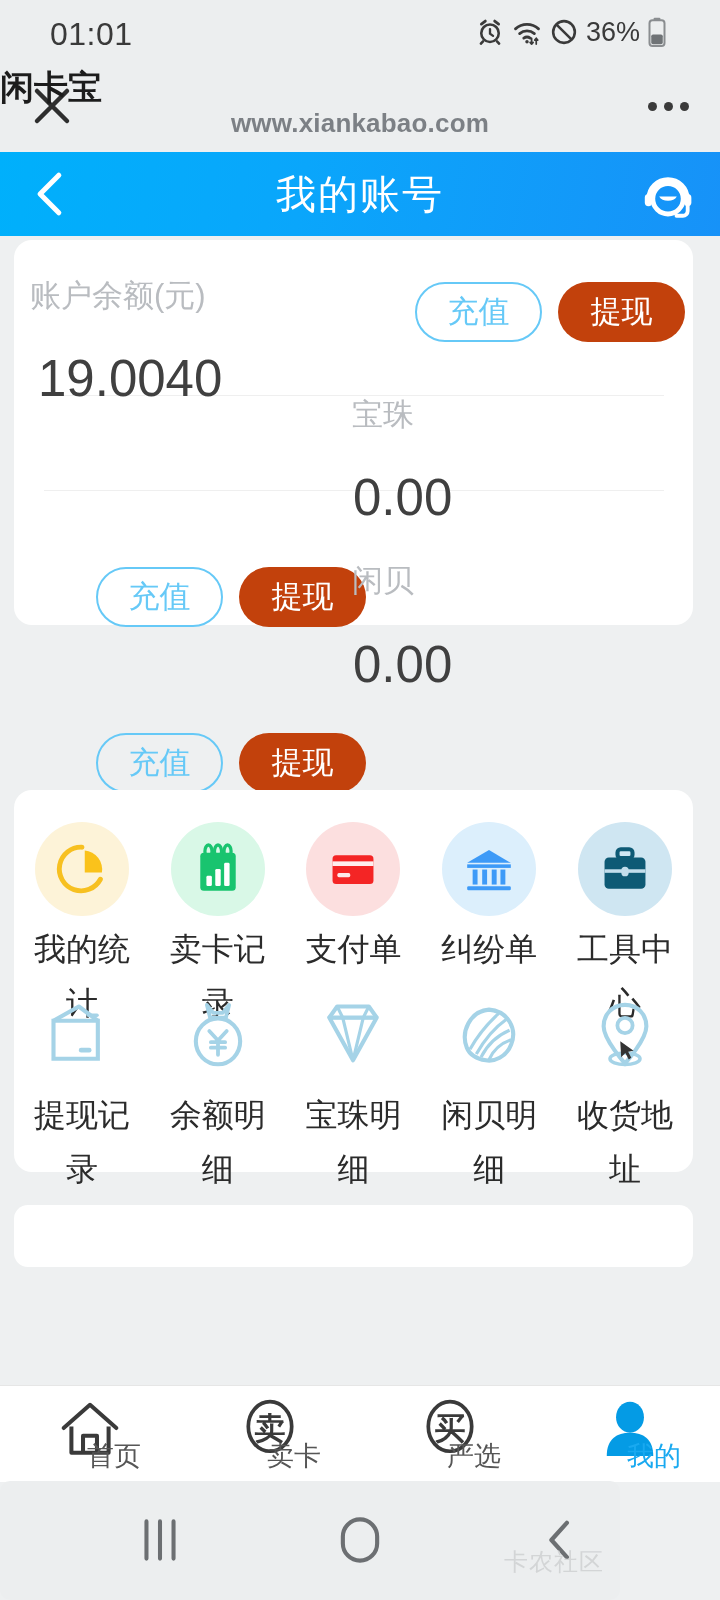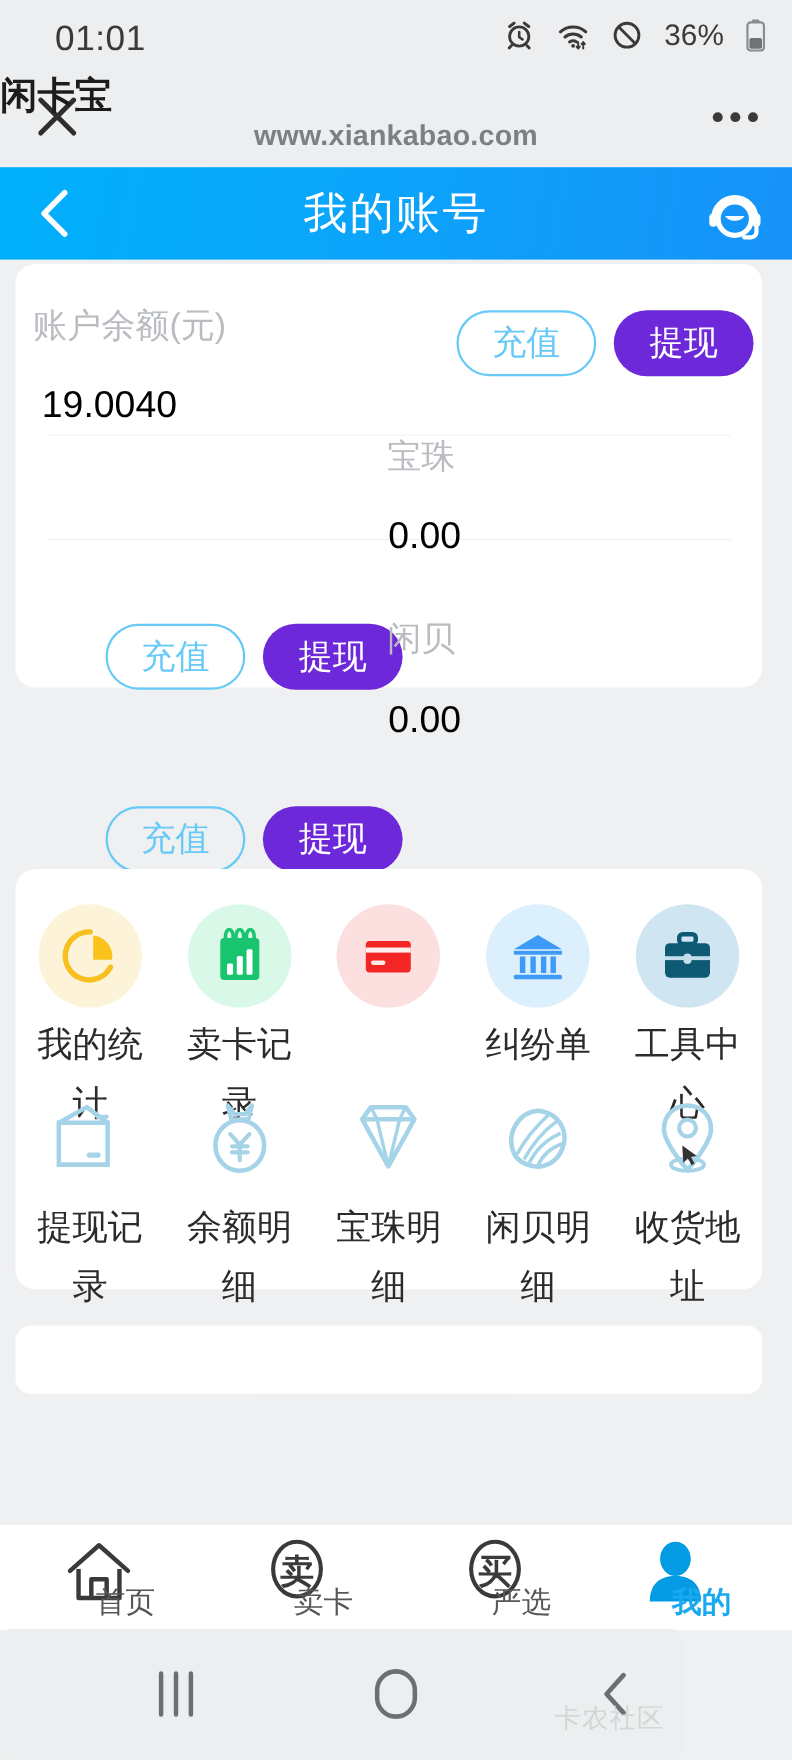--- a/index.html
+++ b/index.html
@@ -8,21 +8,21 @@
     background:#eef0f1;
     font-family:"Liberation Sans","DejaVu Sans",sans-serif;
     overflow:hidden;
     position:relative;
   }
   .page{position:absolute;inset:0;}
 
   
   .statusbar{position:absolute;left:0;top:0;width:720px;height:62px;background:#eceeef;}
   .sb-time{position:absolute;left:50px;top:16px;font-size:32px;color:#3a3a3a;letter-spacing:.5px;}
-  .sb-right{position:absolute;right:24px;top:16px;display:flex;align-items:center;gap:20px;height:32px;}
+  .sb-right{position:absolute;right:54px;top:16px;display:flex;align-items:center;gap:8px;height:32px;}
   .sb-right svg{display:block;}
   .sb-batt{font-size:27px;color:#3a3a3a;}
 
   
   .chrome{position:absolute;left:0;top:62px;width:720px;height:88px;background:#eceeef;}
   .chrome-close{position:absolute;left:22px;top:14px;width:60px;height:60px;}
   .chrome-close svg{display:block;}
   .chrome-dots{position:absolute;right:22px;top:14px;width:60px;height:60px;display:flex;align-items:center;justify-content:center;gap:7px;}
   .chrome-dots i{width:9px;height:9px;border-radius:50%;background:#3a3a3a;display:block;}
   .chrome-title{position:absolute;left:0;top:2px;width:720px;text-align:left;font-size:34px;font-weight:bold;color:#1c1c1c;line-height:46px;}
@@ -34,25 +34,25 @@
   .appbar-back{position:absolute;left:18px;top:8px;width:68px;height:68px;}
   .appbar-title{position:absolute;left:0;top:0;width:720px;height:84px;line-height:84px;text-align:center;
     font-size:40px;color:#fff;letter-spacing:2px;}
   .appbar-service{position:absolute;right:20px;top:10px;width:64px;height:64px;}
 
   
   .balcard{position:absolute;left:14px;top:240px;width:679px;height:385px;background:#fff;border-radius:18px;}
   .bc-line{position:absolute;height:1px;background:#efefef;}
 
   .bal-label{position:absolute;font-size:31px;color:#b9bcc0;white-space:nowrap;}
-  .bal-value{position:absolute;font-size:34px;color:#000000;white-space:nowrap;}
+  .bal-value{position:absolute;font-size:51px;color:#404040;white-space:nowrap;}
   .btn-row{position:absolute;display:flex;align-items:center;gap:16px;}
   .btn-ghost{width:127px;height:60px;border:2px solid #66c9f7;border-radius:30px;
     display:flex;align-items:center;justify-content:center;font-size:31px;color:#66c9f7;box-sizing:border-box;background:transparent;}
-  .btn-fill{width:127px;height:60px;background:#6d28d9;border-radius:30px;
+  .btn-fill{width:127px;height:60px;background:#c2410c;border-radius:30px;
     display:flex;align-items:center;justify-content:center;font-size:31px;color:#fff;}
 
   
   .gridcard{position:absolute;left:14px;top:790px;width:679px;height:382px;background:#fff;border-radius:18px;}
   .grow{position:absolute;left:0;width:679px;display:flex;}
   .gcell{flex:1;position:relative;display:flex;flex-direction:column;align-items:center;}
   .gicon{width:94px;height:94px;border-radius:50%;display:flex;align-items:center;justify-content:center;}
   .gicon svg{display:block;}
   .glabel{position:absolute;top:100px;font-size:32px;color:#2b2b2b;width:96px;text-align:center;
     line-height:54px;letter-spacing:0;white-space:normal;word-break:break-all;}
@@ -206,20 +206,21 @@
     </div>
 
     <div class="gcell">
       <div class="gicon" style="background:#FCDFDF;">
         <svg width="60" height="60" viewBox="0 0 44 44">
           <rect x="7" y="12" width="30" height="21" rx="2.6" fill="#F42525"></rect>
           <rect x="7" y="16.4" width="30" height="3.4" fill="#fff" opacity=".92"></rect>
           <rect x="10.5" y="25" width="9.5" height="3" rx="1.2" fill="#fff" opacity=".9"></rect>
         </svg>
       </div>
+      <div class="glabel">支付单</div>
     </div>
 
     <div class="gcell">
       <div class="gicon" style="background:#DCEFFC;">
         <svg width="60" height="60" viewBox="0 0 44 44">
           <path d="M22 8 L38 17.5 L6 17.5 Z" fill="#3D9AF7"></path>
           <rect x="6" y="18.6" width="32" height="2.6" fill="#3D9AF7"></rect>
           <rect x="10" y="22.4" width="3.6" height="11" fill="#3D9AF7"></rect>
           <rect x="17" y="22.4" width="3.6" height="11" fill="#3D9AF7"></rect>
           <rect x="24" y="22.4" width="3.6" height="11" fill="#3D9AF7"></rect>
@@ -334,21 +335,21 @@
     <div class="tab" style="left:360px;">
       <div class="tab-ic">
         <svg width="70" height="62" viewBox="0 0 44 40">
           <ellipse cx="22" cy="19" rx="14" ry="16" fill="none" stroke="#3a3a3a" stroke-width="2.4"></ellipse>
           <text x="22" y="27" font-family="DejaVu Sans, sans-serif" font-size="20" font-weight="bold" fill="#3a3a3a" text-anchor="middle">买</text>
         </svg>
       </div>
       <div class="tab-lb">严选</div>
     </div>
 
-    <div class="tab" style="left:524px;font-weight:bold;">
+    <div class="tab" style="left:540px;">
       <div class="tab-ic">
         <svg width="70" height="62" viewBox="0 0 44 40">
           <ellipse cx="22" cy="13" rx="9" ry="10" fill="#049BE5"></ellipse>
           <path d="M7 38 C7 27 13.5 23 22 23 C30.5 23 37 27 37 38 Z" fill="#049BE5"></path>
         </svg>
       </div>
       <div class="tab-lb active">我的</div>
     </div>
   </div>
 

